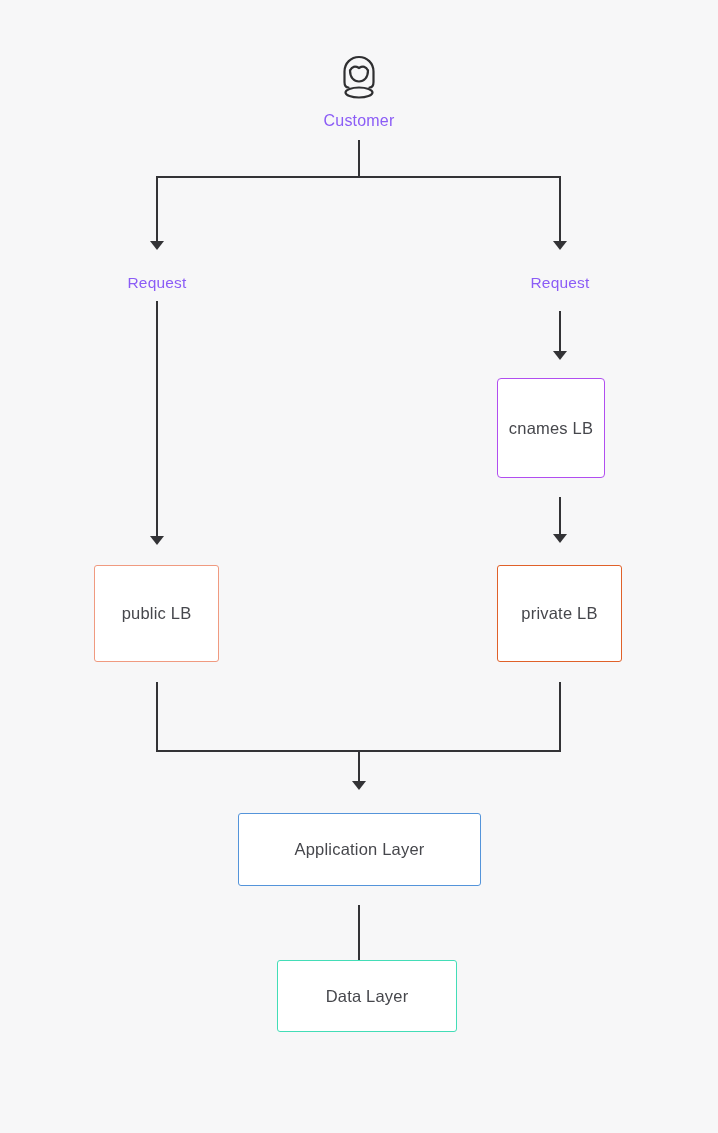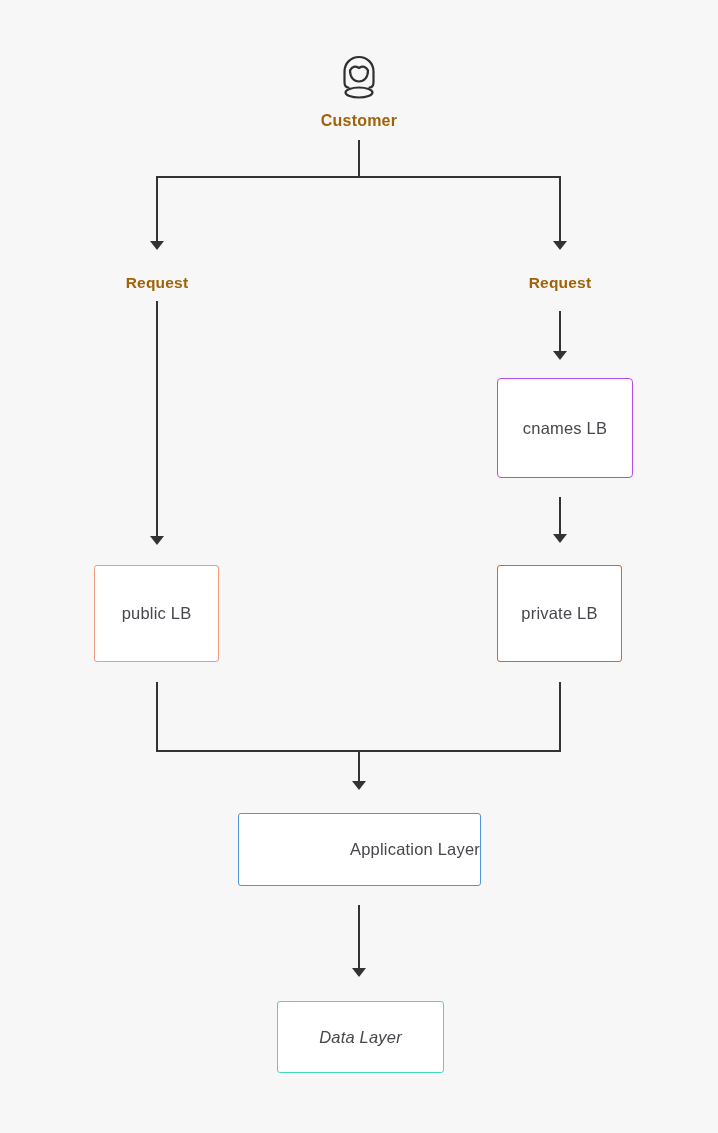--- a/index.html
+++ b/index.html
@@ -26,23 +26,23 @@
     width: 0;
     height: 0;
     border-left: 7px solid transparent;
     border-right: 7px solid transparent;
     border-top: 9px solid #333336;
   }
   .flow-label {
     position: absolute;
     transform: translateX(-50%);
     font-size: 16px;
-    font-weight: 700;
+    font-weight: 400;
     letter-spacing: 0.2px;
-    color: #a16207;
+    color: #8b5cf6;
     white-space: nowrap;
   }
   .node {
     position: absolute;
     background: #ffffff;
     border: 1.5px solid #999;
     border-radius: 3px;
     display: flex;
     align-items: center;
     justify-content: center;
@@ -82,45 +82,45 @@
 
   <div class="flow-label" style="left:157px; top:274px; font-size:15.5px;">Request</div>
   <div class="flow-label" style="left:560px; top:274px; font-size:15.5px;">Request</div>
 
   <div class="vline" style="left:156px; top:301px; height:235px;"></div>
   <div class="arrow-down" style="left:150px; top:536px;"></div>
 
   <div class="vline" style="left:559px; top:311px; height:41px;"></div>
   <div class="arrow-down" style="left:553px; top:351px;"></div>
 
-  <div class="node" style="left: 497px; top: 378px; width: 136px; height: 100px; border-radius: 4px; border-color: rgb(177, 78, 240);">
+  <div class="node" style="left: 497px; top: 378px; width: 108px; height: 100px; border-radius: 4px; border-color: rgb(177, 78, 240);">
     <span>cnames LB</span>
   </div>
 
   <div class="vline" style="left:559px; top:497px; height:38px;"></div>
   <div class="arrow-down" style="left:553px; top:534px;"></div>
 
   <div class="node" style="left: 497px; top: 565px; width: 125px; height: 97px; border-color: rgb(224, 97, 42);">
     <span>private LB</span>
   </div>
 
   <div class="node" style="left: 94px; top: 565px; width: 125px; height: 97px; border-color: rgb(240, 154, 128);">
     <span>public LB</span>
   </div>
 
   <div class="vline" style="left:156px; top:682px; height:70px;"></div>
   <div class="vline" style="left:559px; top:682px; height:70px;"></div>
   <div class="hline" style="left:156px; top:750px; width:405px;"></div>
   <div class="vline" style="left:358px; top:750px; height:31px;"></div>
   <div class="arrow-down" style="left:352px; top:781px;"></div>
 
-  <div class="node" style="left: 238px; top: 813px; width: 243px; height: 73px; border-color: rgb(84, 148, 218); justify-content: flex-end;">
+  <div class="node" style="left: 238px; top: 813px; width: 243px; height: 73px; border-color: rgb(84, 148, 218);">
     <span>Application Layer</span>
   </div>
 
   <div class="vline" style="left:358px; top:905px; height:63px;"></div>
   <div class="arrow-down" style="left:352px; top:968px;"></div>
 
-  <div class="node" style="left: 277px; top: 1001px; width: 167px; height: 72px; border-color: rgb(67, 221, 183); font-style: italic;">
+  <div class="node" style="left: 277px; top: 960px; width: 180px; height: 72px; border-color: rgb(67, 221, 183);">
     <span>Data Layer</span>
   </div>
 
 </div>
 
 </body></html>

